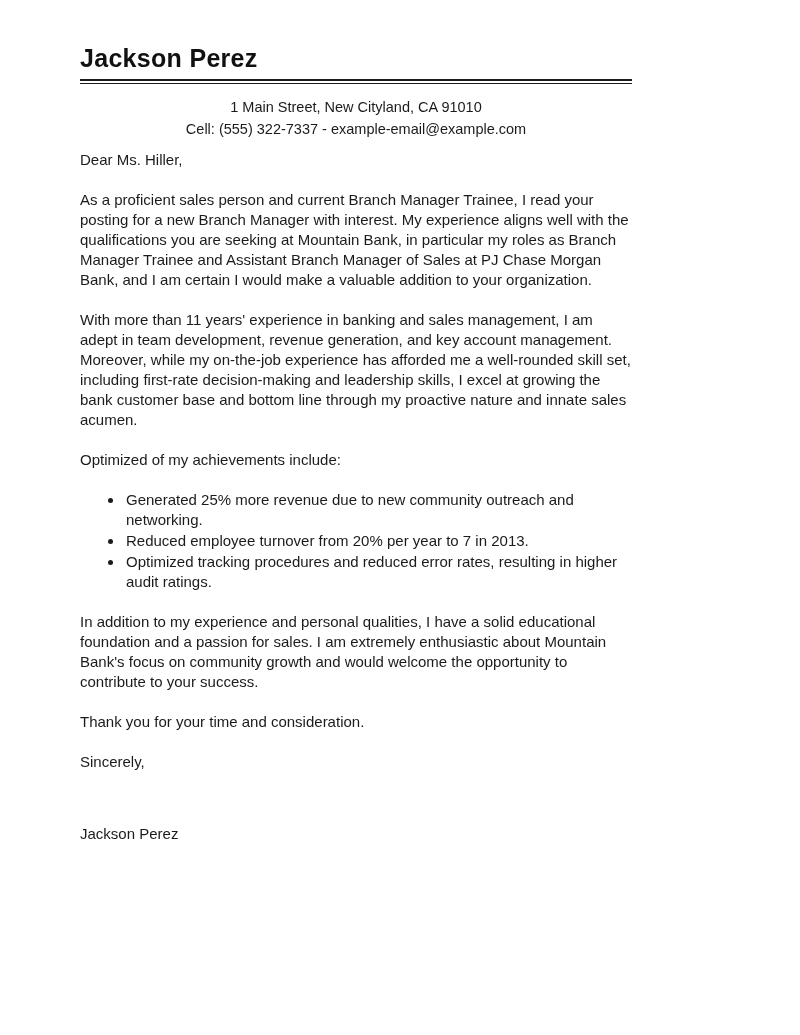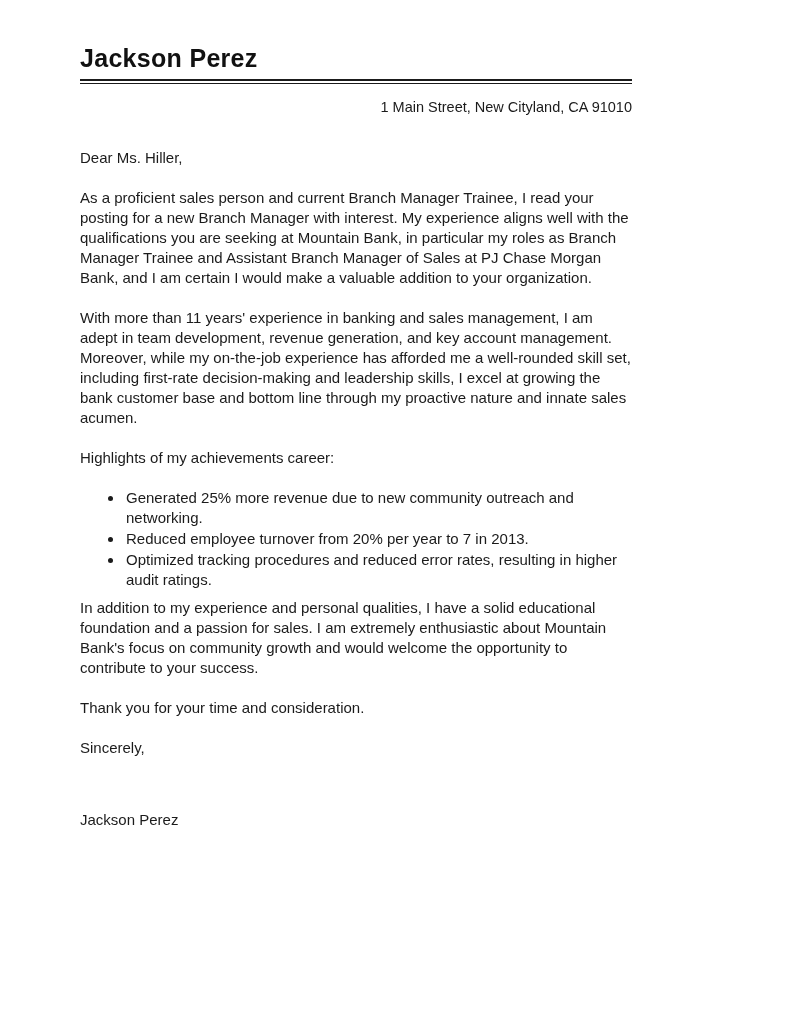--- a/index.html
+++ b/index.html
@@ -27,36 +27,36 @@
     letter-spacing: 0.3px;
     color: #111111;
   }
   .header-rule {
     height: 2px;
     border-top: 2px solid #1b1b1b;
     border-bottom: 1px solid #1b1b1b;
     margin: 0;
   }
   .contact-block {
-    text-align: right;
+    text-align: center;
     margin-top: 14px;
     line-height: 18px;
     font-size: 14.5px;
   }
   .contact-block div {
     margin: 0 0 4px 0;
   }
   p {
     margin: 0 0 20px 0;
   }
   .salutation {
-    margin-top: 32px;
+    margin-top: 12px;
   }
   ul.achievements {
-    margin: 0 0 8px 0;
+    margin: 0 0 20px 0;
     padding: 0 0 0 44px;
   }
   ul.achievements li {
     margin: 0 0 1px 0;
     padding-left: 2px;
   }
   .signature {
     margin-top: 52px;
   }
 </style>
@@ -65,29 +65,30 @@
 
 <div class="page">
 
   <header>
     <h1 class="sender-name">Jackson Perez</h1>
     <div class="header-rule"></div>
   </header>
 
   <div class="contact-block">
     <div>1 Main Street, New Cityland, CA 91010</div>
+    <div>Cell: (555) 322-7337 - example-email@example.com</div>
   </div>
 
   <p class="salutation">Dear Ms. Hiller,</p>
 
   <p>As a proficient sales person and current Branch Manager Trainee, I read your posting for a new Branch Manager with interest. My experience aligns well with the qualifications you are seeking at Mountain Bank, in particular my roles as Branch Manager Trainee and Assistant Branch Manager of Sales at PJ Chase Morgan Bank, and I am certain I would make a valuable addition to your organization.</p>
 
   <p>With more than 11 years' experience in banking and sales management, I am adept in team development, revenue generation, and key account management. Moreover, while my on-the-job experience has afforded me a well-rounded skill set, including first-rate decision-making and leadership skills, I excel at growing the bank customer base and bottom line through my proactive nature and innate sales acumen.</p>
 
-  <p>Highlights of my achievements career:</p>
+  <p>Optimized of my achievements include:</p>
 
   <ul class="achievements">
     <li>Generated 25% more revenue due to new community outreach and networking.</li>
     <li>Reduced employee turnover from 20% per year to 7 in 2013.</li>
     <li>Optimized tracking procedures and reduced error rates, resulting in higher audit ratings.</li>
   </ul>
 
   <p>In addition to my experience and personal qualities, I have a solid educational foundation and a passion for sales. I am extremely enthusiastic about Mountain Bank's focus on community growth and would welcome the opportunity to contribute to your success.</p>
 
 

